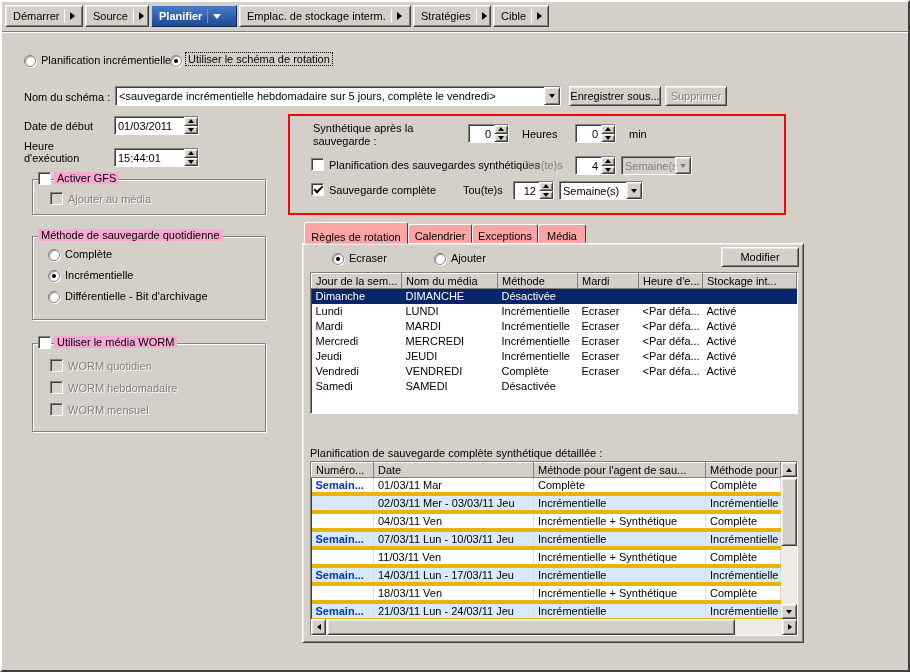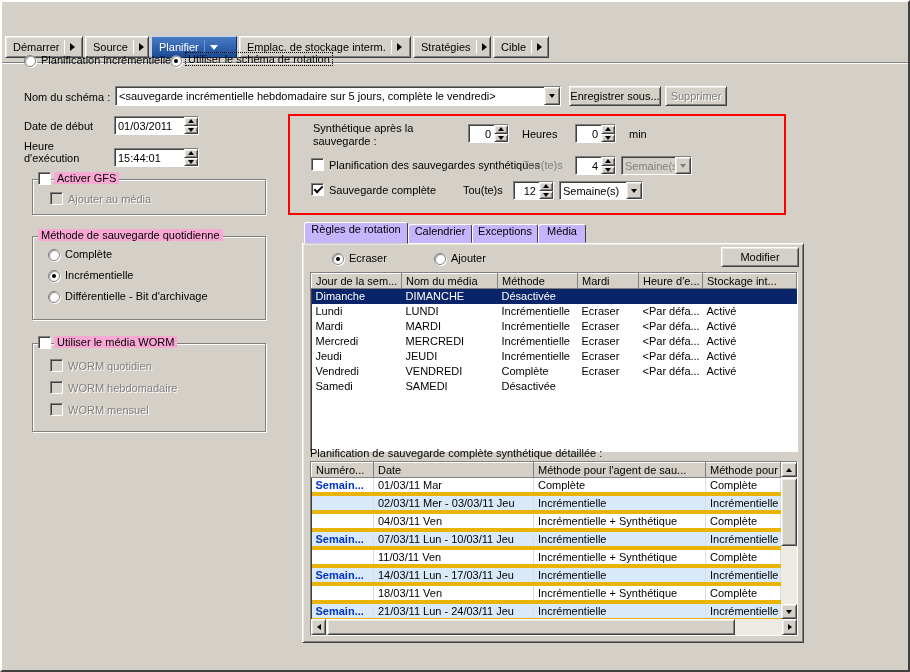--- a/index.html
+++ b/index.html
@@ -7,24 +7,24 @@
 #win{position:relative;width:910px;height:672px;background:#d4d0c8;border:2px solid;border-color:#fff #404040 #404040 #fff;overflow:hidden;}
 .abs{position:absolute;}
 .lbl{position:absolute;white-space:nowrap;}
 .raise{border:1px solid;border-color:#fff #404040 #404040 #fff;box-shadow:inset 1px 1px 0 #e9e7e1, inset -1px -1px 0 #808080;background:#d4d0c8;}
 .sunk{border:1px solid;border-color:#808080 #fff #fff #808080;box-shadow:inset 1px 1px 0 #404040;background:#fff;}
 .btn{display:flex;align-items:center;justify-content:center;cursor:default;white-space:nowrap;}
 .btn.dis,.emb{color:#808080;text-shadow:1px 1px 0 #fff;}
 .gray{color:#808080;}
 .focus{outline:1px dotted #000;padding:0 2px;}
 
-#tabbar{left:0;top:0;width:906px;height:30px;border-bottom:1px solid #808080;box-shadow:0 1px 0 #fff;margin-top:31px;}
+#tabbar{left:0;top:0;width:906px;height:30px;border-bottom:1px solid #808080;box-shadow:0 1px 0 #fff;}
 .wtab{position:absolute;top:3px;height:22px;display:flex;align-items:center;padding:0 3px 0 7px;}
 .wtab .sep{width:1px;height:14px;background:#808080;border-right:1px solid #fff;margin:0 2px 0 5px;}
-.wtab.sel{color:#fff;font-weight:normal;background:linear-gradient(180deg,#4a7cc4,#1c4a96);border-color:#bcd2ee #0c2c60 #0c2c60 #bcd2ee;box-shadow:none;}
+.wtab.sel{color:#fff;font-weight:bold;background:linear-gradient(180deg,#4a7cc4,#1c4a96);border-color:#bcd2ee #0c2c60 #0c2c60 #bcd2ee;box-shadow:none;}
 .wtab.sel .sep{background:#1c3f80;border-right-color:#6f97cf;}
 .tri-r{width:0;height:0;border-top:4px solid transparent;border-bottom:4px solid transparent;border-left:5px solid #000;margin:0 3px;}
 .tri-dw{width:0;height:0;border-left:4px solid transparent;border-right:4px solid transparent;border-top:5px solid #fff;margin:0 3px;}
 
 .rad{position:absolute;width:12px;height:12px;border-radius:50%;background:#fff;border:1px solid #808080;box-shadow:inset 1px 1px 1px #9a9a9a,1px 1px 0 #fff;}
 .rad.on::after{content:"";position:absolute;left:3px;top:3px;width:4px;height:4px;border-radius:50%;background:#000;}
 .cb{position:absolute;width:13px;height:13px;background:#fff;border:1px solid;border-color:#808080 #fff #fff #808080;box-shadow:inset 1px 1px 0 #404040;}
 .cb.on::after{content:"";position:absolute;left:2px;top:2px;width:7px;height:3px;border-left:2px solid #000;border-bottom:2px solid #000;transform:rotate(-45deg);}
 .cb.dis{background:#d4d0c8;}
 
@@ -39,21 +39,21 @@
 .tri-l4{width:0;height:0;border-top:3px solid transparent;border-bottom:3px solid transparent;border-right:4px solid #000;}
 .tri-r4{width:0;height:0;border-top:3px solid transparent;border-bottom:3px solid transparent;border-left:4px solid #000;}
 .tri-gray{border-top-color:#808080;}
 .combo-btn{width:16px;height:100%;display:flex;align-items:center;justify-content:center;}
 .combo-dis{background:#d4d0c8;}
 .combo-dis .val{color:#808080;}
 
 .group{position:absolute;border:1px solid #808080;box-shadow:1px 1px 0 #fff, inset 1px 1px 0 #fff;}
 .ongroup{background:#f9a8d4;padding:0 3px;z-index:2;}
 
-.itab{position:absolute;display:flex;align-items:flex-start;justify-content:center;background:#c4b5fd;border:1px solid;border-color:#fff #404040 transparent #fff;border-radius:3px 3px 0 0;z-index:0;white-space:nowrap;}
+.itab{position:absolute;display:flex;align-items:flex-end;justify-content:center;background:#fca5a5;border:1px solid;border-color:#fff #404040 transparent #fff;border-radius:3px 3px 0 0;z-index:0;white-space:nowrap;}
 .itab.active{z-index:3;border-bottom:1px solid #d4d0c8;}
 #panel{z-index:1;}
 
 table{border-collapse:collapse;table-layout:fixed;width:100%;font:11px "Liberation Sans","DejaVu Sans",sans-serif;}
 th{font-weight:normal;text-align:left;background:#d4d0c8;border:1px solid;border-color:#fff #808080 #808080 #fff;padding:1px 4px;height:15px;overflow:hidden;white-space:nowrap;}
 td{padding:1px 4px;height:15px;overflow:hidden;white-space:nowrap;}
 tr.sel td{background:#0a246a;color:#fff;}
 #det-table th{height:13px;}
 #det-table td{height:12px;border-right:1px solid #dcdcdc;border-bottom:4px solid #eab308;}
 #det-table tr.alt td{background:#d8e9f9;}
@@ -257,21 +257,21 @@
   <div id="panel" class="abs raise" style="left:300px;top:241px;width:502px;height:400px"></div>
 
   <span class="rad on" style="left:330px;top:251px;z-index:2"></span>
   <span class="lbl" style="left:347px;top:250px;z-index:2">Ecraser</span>
   <span class="rad" style="left:432px;top:251px;z-index:2"></span>
   <span class="lbl" style="left:449px;top:250px;z-index:2">Ajouter</span>
   <div class="abs raise btn" style="left:719px;top:245px;width:78px;height:20px;z-index:2">
     <span>Modifier</span>
   </div>
 
-  <div class="abs sunk" style="left:308px;top:270px;width:488px;height:180px;z-index:2">
+  <div class="abs sunk" style="left:308px;top:270px;width:488px;height:142px;z-index:2">
     <table id="rot-table">
       <colgroup>
           <col style="width:90px">
           <col style="width:96px">
           <col style="width:80px">
           <col style="width:61px">
           <col style="width:64px">
           <col>
         </colgroup>
       <thead>

